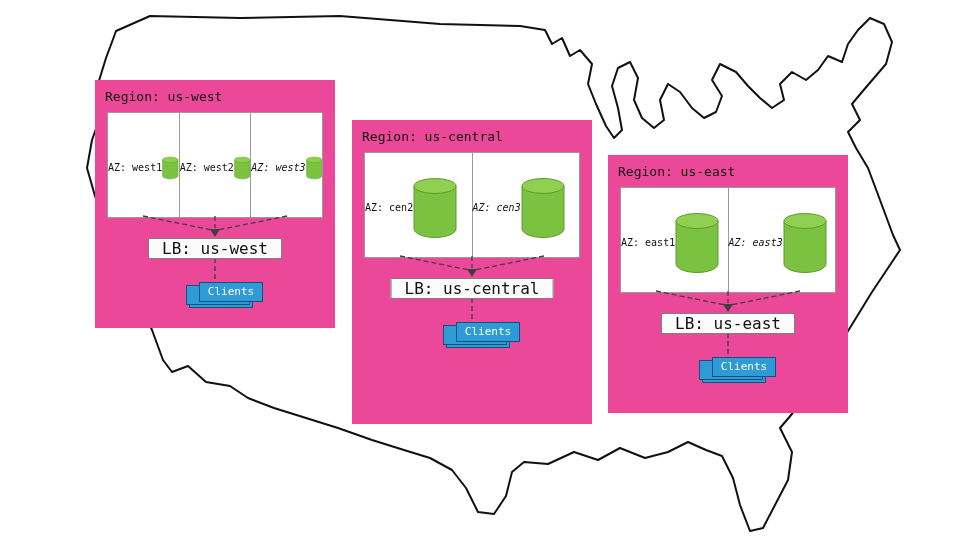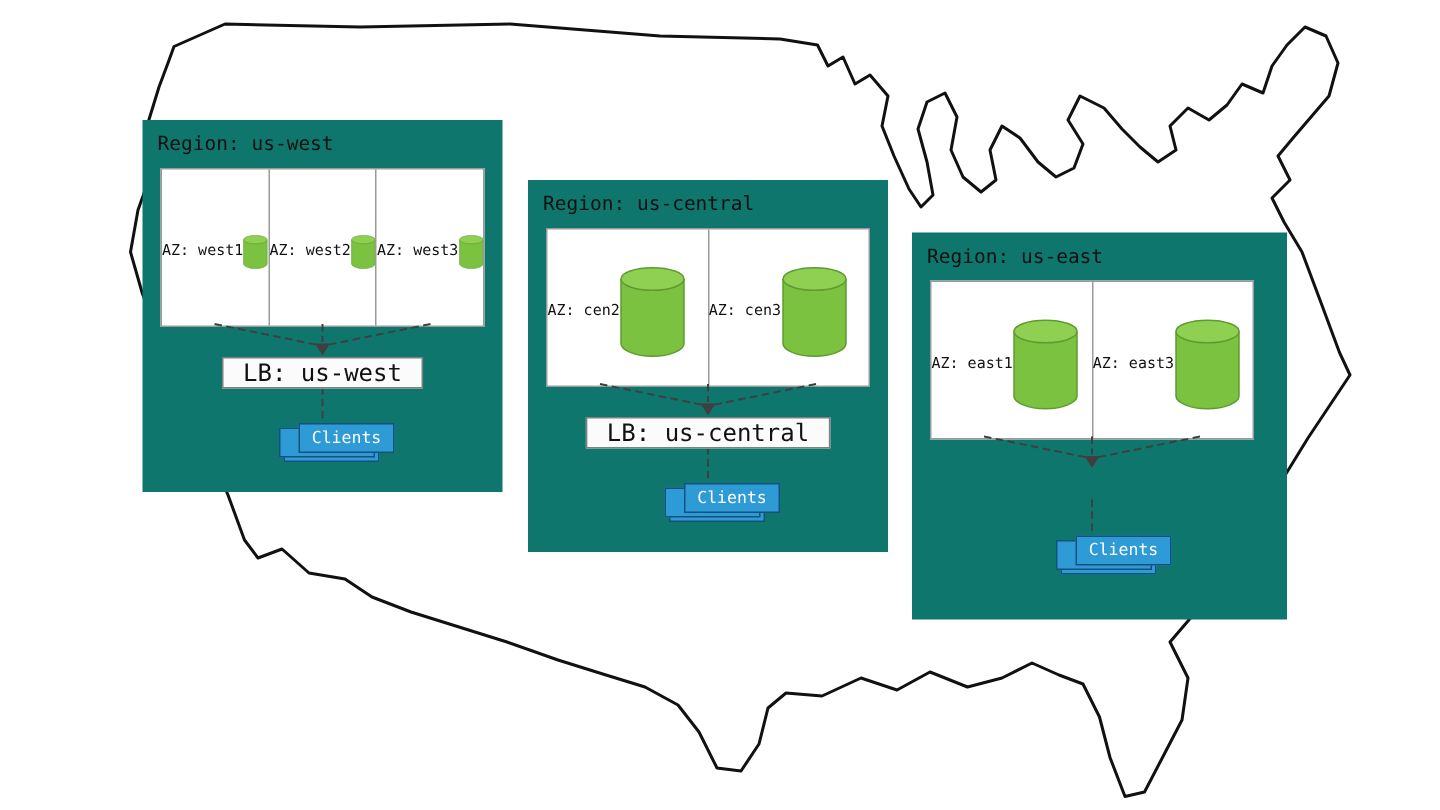--- a/index.html
+++ b/index.html
@@ -1,31 +1,31 @@
 <!DOCTYPE html>
 <html><head>
 <meta charset="utf-8">
 <style>
   html,body { margin:0; padding:0; background:#ffffff; }
   body { font-family: "DejaVu Sans Mono", "Liberation Mono", monospace; color:#111; }
   .canvas { position:relative; width:960px; height:540px; overflow:hidden; background:#fff; }
 
   .map-svg { position:absolute; left:0; top:0; z-index:0; }
 
-  .region { position:absolute; width:240px; background:#0f766e; z-index:2; }
+  .region { position:absolute; width:240px; background:#ec4899; z-index:2; }
   .region-west    { left:95px;  top:80px;  height:248px; }
-  .region-central { left:352px; top:120px; height:248px; }
-  .region-east    { left:608px; top:155px; height:258px;padding-left:10px; }
+  .region-central { left:352px; top:120px; height:304px; }
+  .region-east    { left:608px; top:155px; height:258px; }
 
   .region-title { position:absolute; top:9px; left:10px; font-size:13px; letter-spacing:0; }
 
   .az-box { position:absolute; top:32px; left:12px; width:214px; height:104px;
             background:#ffffff; border:1px solid #9a9a9a; display:flex; box-sizing:content-box; }
   .az-col { flex:1 1 0; border-right:1px solid #9a9a9a; display:flex; flex-direction:row; align-items:center; min-width:0; }
-  .az-col:last-child { border-right:none; }
+  .az-col:last-child { border-right:none;font-style:italic; }
   .az-label { font-size:10px; margin-top:5px; white-space:nowrap; }
   .cyl { margin-top:6px; display:block; }
 
   .connectors { position:absolute; left:0; top:0; pointer-events:none; }
   .connectors path { stroke:#3f3f3f; stroke-width:1.3; fill:none; stroke-dasharray:5 3; }
 
   .lb-box { position:absolute; top:158px; left:50%; transform:translateX(-50%);
             background:#fbfbfb; border:1px solid #7f7f7f; font-size:16px; line-height:19px;
             height:19px; padding:0 13px; white-space:nowrap; }
 
@@ -139,20 +139,21 @@
         </svg>
       </div>
     </div>
     <svg class="connectors" width="240" height="250" viewBox="0 0 240 250">
       <path d="M48 136 L117 150"></path>
       <path d="M120 136 L120 148"></path>
       <path d="M192 136 L123 150"></path>
       <polygon points="115,149 125,149 120,157" fill="#3f3f3f"></polygon>
       <path d="M120 178 L120 201"></path>
     </svg>
+    <div class="lb-box">LB: us-east</div>
     <div class="clients-wrap">
       <div class="stack s2"></div>
       <div class="stack s1"></div>
       <div class="clients-face">Clients</div>
     </div>
   </div>
 
 </div>
 
 </body></html>

